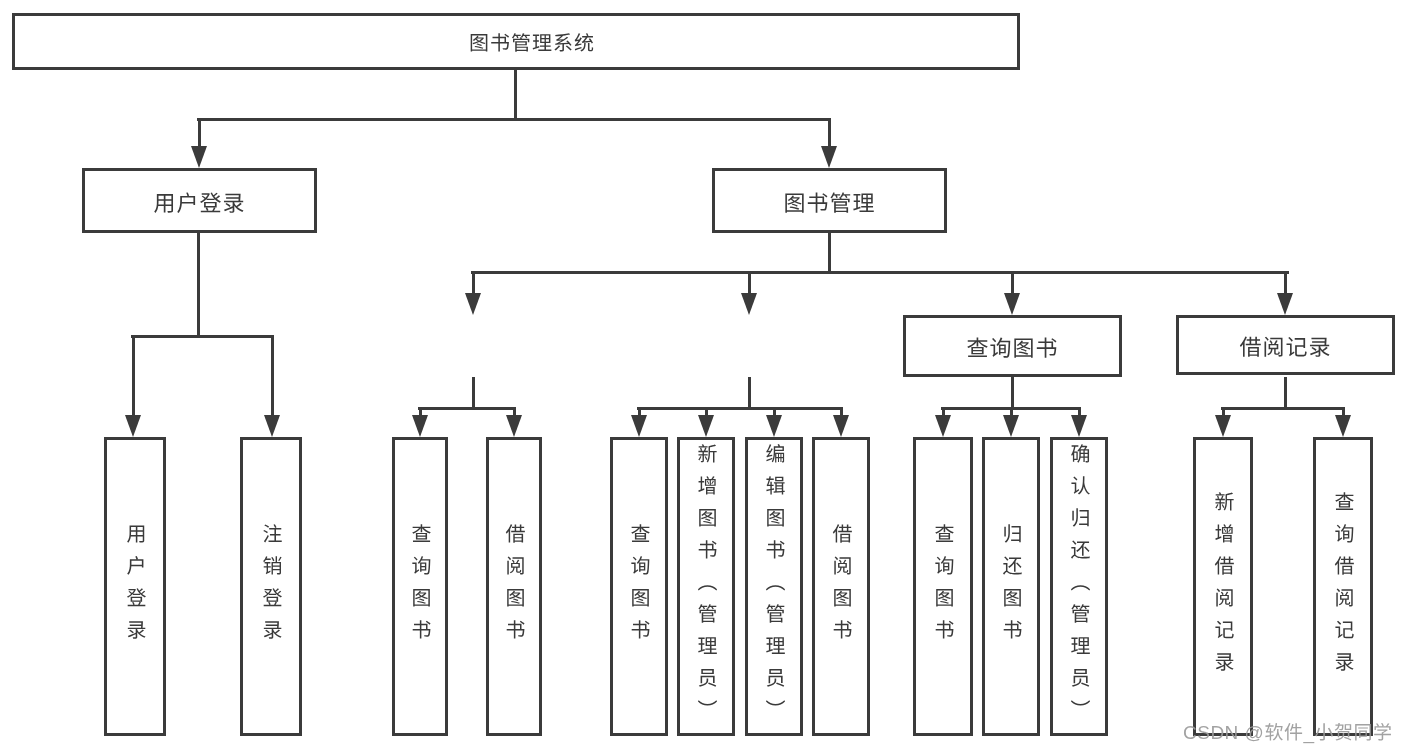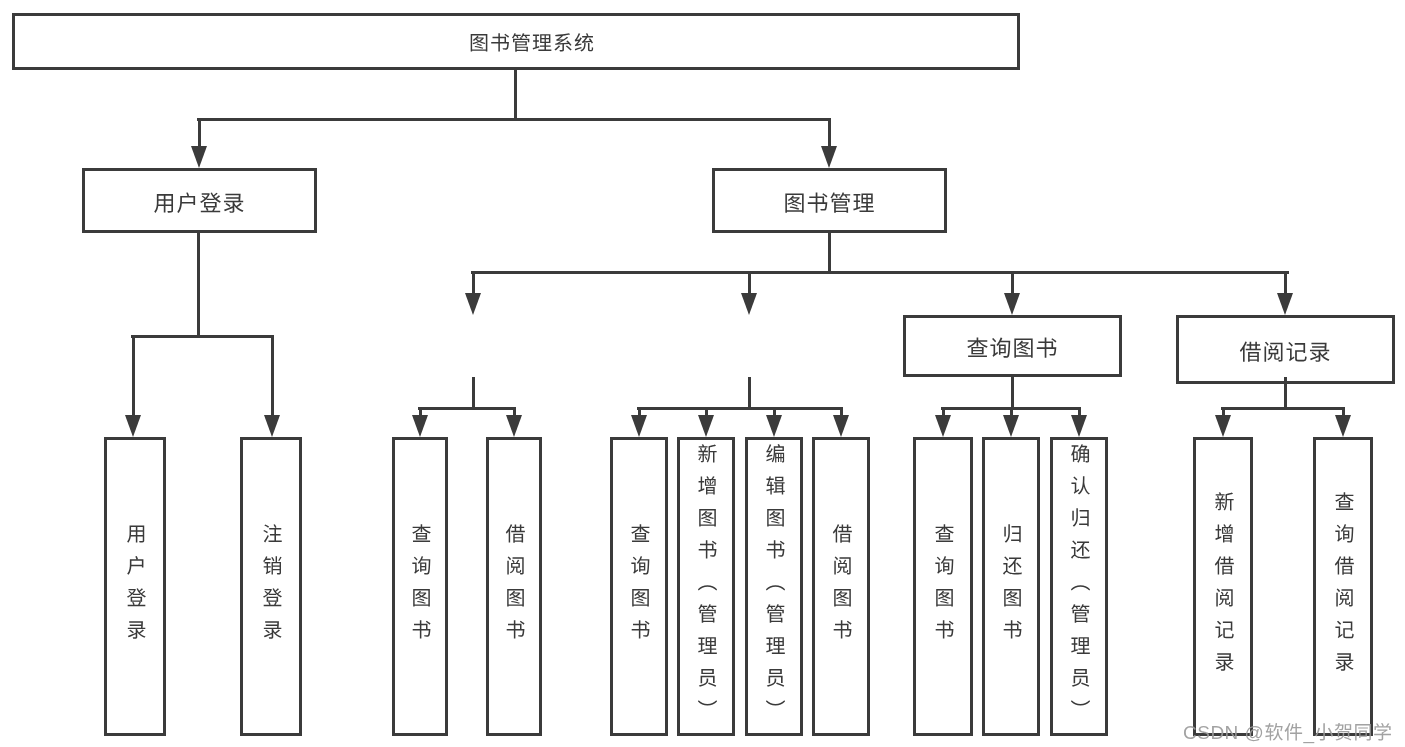--- a/index.html
+++ b/index.html
@@ -63,21 +63,21 @@
   <div class="node" style="left:712px;top:168px;width:235px;height:65px">
     <span>图书管理</span>
   </div>
 
 
 
   <div class="node" style="left:903px;top:315px;width:219px;height:62px">
     <span>查询图书</span>
   </div>
 
-  <div class="node" style="left:1176px;top:315px;width:219px;height:69px">
+  <div class="node" style="left:1176px;top:315px;width:219px;height:60px">
     <span>借阅记录</span>
   </div>
 
   <div class="vbox" style="left:104px;width:62px">
     <span class="vtext">用户登录</span>
   </div>
   <div class="vbox" style="left:240px;width:62px">
     <span class="vtext">注销登录</span>
   </div>
 

